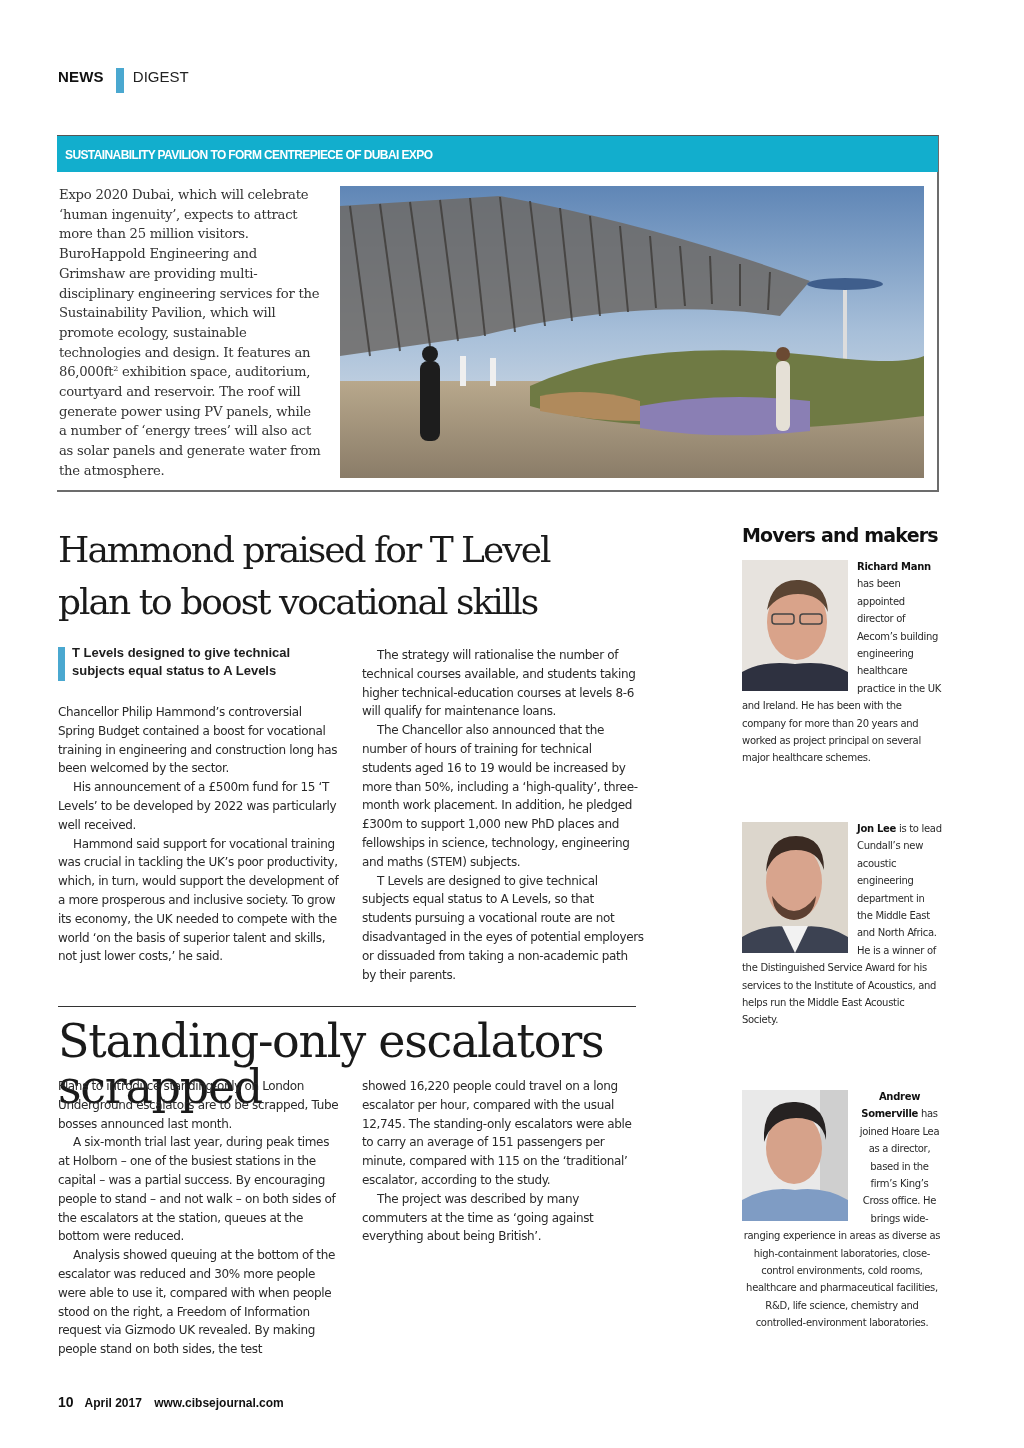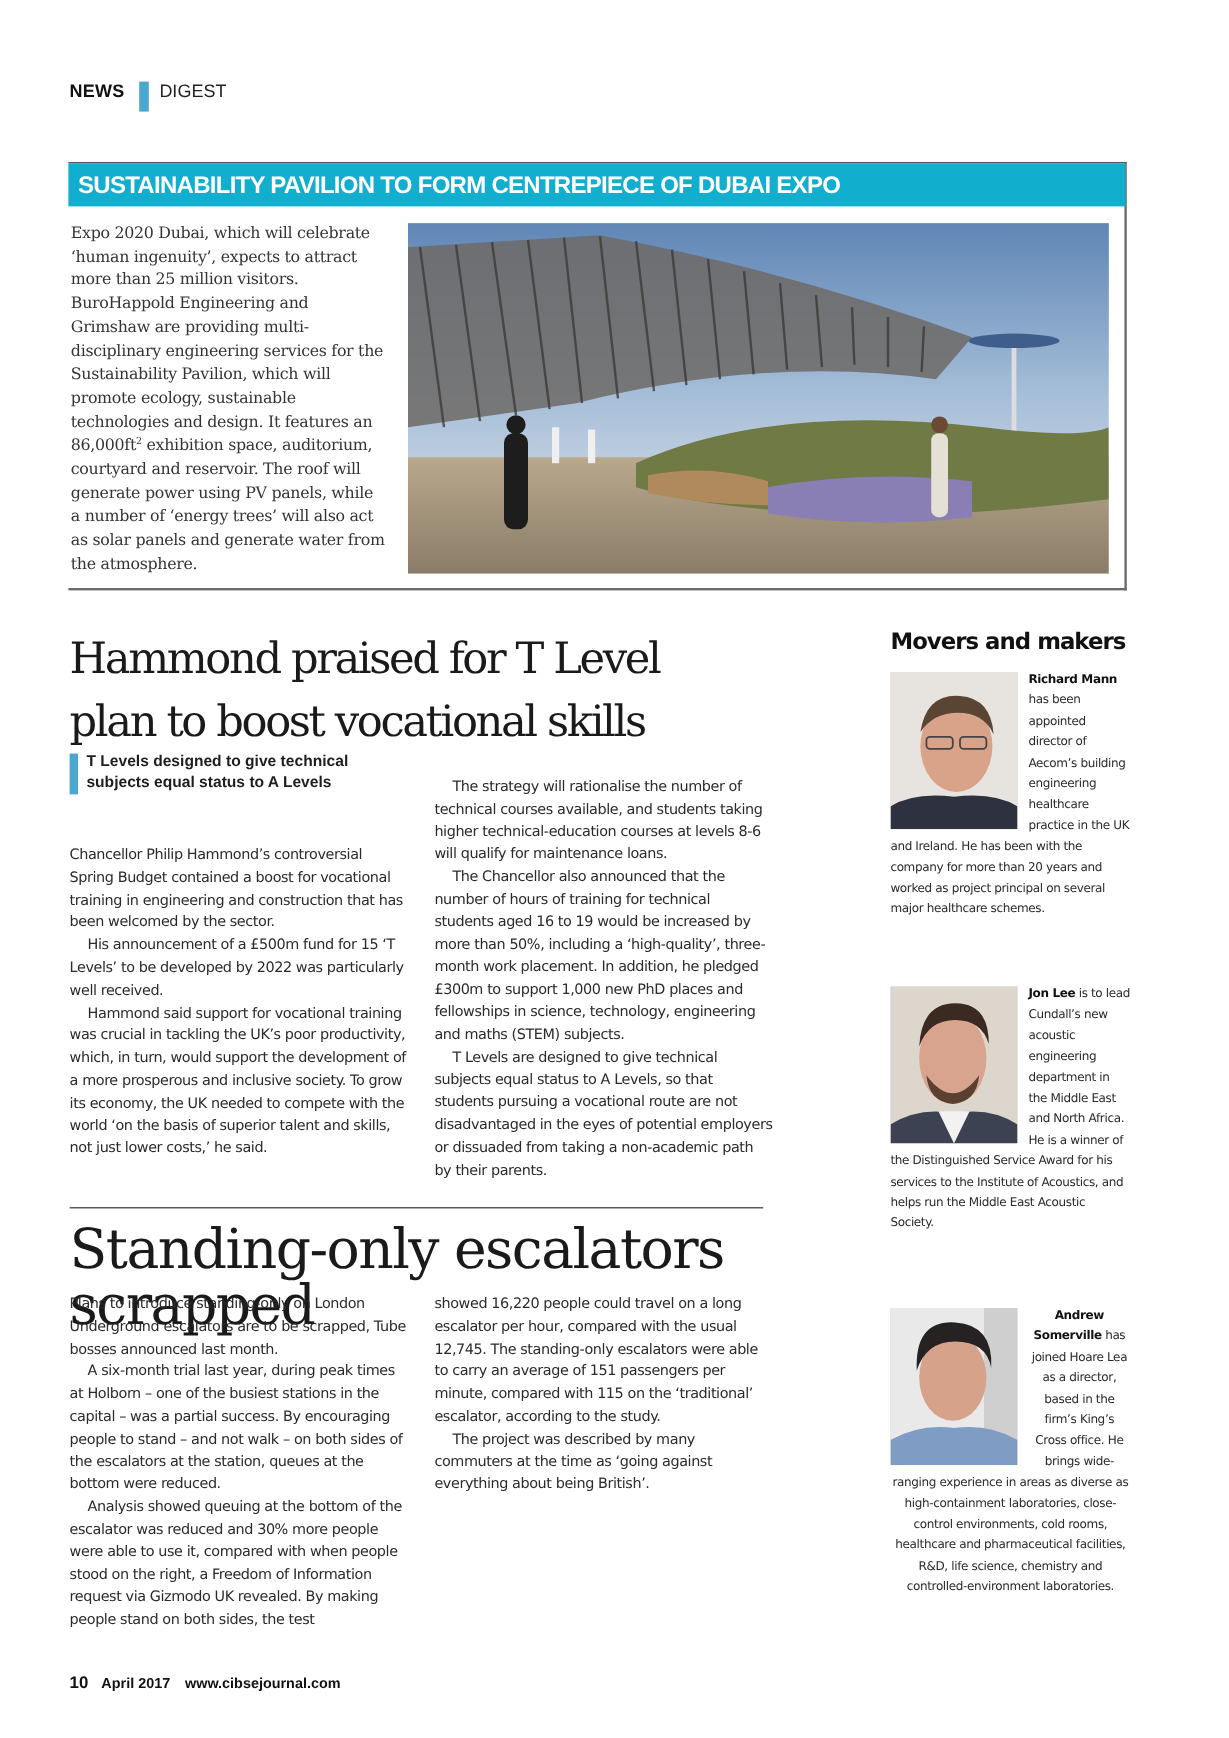--- a/index.html
+++ b/index.html
@@ -7,28 +7,28 @@
   .abs { position: absolute; }
 
   
   .section-head { left: 58px; top: 56px; height: 22px; display: flex; align-items: flex-start; font-family: "Liberation Sans", sans-serif; font-size: 15px; margin-top: 12px; }
   .section-head .news { font-weight: bold; color: #111; letter-spacing: 0.2px; }
   .section-head .bar { width: 8px; height: 25px; background: #4aa8d0; margin: 0 9px 0 12px; }
   .section-head .digest { color: #222; }
 
   
   .feature-box { left: 57px; top: 135px; width: 882px; height: 357px; border-right: 2px solid #6c6c6c; border-bottom: 2px solid #6c6c6c; border-top: 1px solid #555; box-sizing: border-box; }
-  .feature-title { position: absolute; left: 0; top: 0; width: 881px; height: 36px; background: #12aecd; color: #fff; font-family: "Liberation Sans", sans-serif; font-weight: bold; font-size: 20px; line-height: 38px; padding-left: 8px; box-sizing: border-box; letter-spacing: -0.6px; transform-origin: left; }
+  .feature-title { position: absolute; left: 0; top: 0; width: 881px; height: 36px; background: #12aecd; color: #fff; font-family: "Liberation Sans", sans-serif; font-weight: bold; font-size: 12px; line-height: 38px; padding-left: 8px; box-sizing: border-box; letter-spacing: -0.6px; transform-origin: left; }
   .feature-text { position: absolute; left: 2px; top: 49px; width: 262px; font-family: "DejaVu Serif", serif; font-size: 13.2px; line-height: 19.7px; color: #333; letter-spacing: -0.25px; }
   .feature-text sup { font-size: 8px; line-height: 0; }
   .feature-image { position: absolute; left: 283px; top: 50px; width: 584px; height: 292px; overflow: hidden; background: linear-gradient(180deg,#6b8fb9 0%, #9fb8d6 30%, #d6e0e8 55%, #b9a98a 70%, #8b7f6c 100%); }
 
   
   .headline { left: 58px; top: 524px; width: 620px; font-family: "DejaVu Serif", serif; font-size: 36px; line-height: 52px; letter-spacing: -2px; color: #1a1a1a; }
-  .subhead { left: 58px; top: 625px; width: 260px; font-family: "Liberation Sans", sans-serif; font-weight: bold; font-size: 13px; line-height: 18px; color: #1e1e1e; padding-left: 14px; box-sizing: border-box; }
+  .subhead { left: 58px; top: 644px; width: 260px; font-family: "Liberation Sans", sans-serif; font-weight: bold; font-size: 13px; line-height: 18px; color: #1e1e1e; padding-left: 14px; box-sizing: border-box; }
   .subhead .accent { position: absolute; left: 0; top: 3px; width: 7px; height: 34px; background: #4aa8d0; }
 
   .body-text { font-family: "DejaVu Sans", sans-serif; font-size: 12px; line-height: 18.8px; color: #2a2a2a; letter-spacing: -0.35px; }
   .body-text p { margin: 0; }
   .body-text p.indent { text-indent: 15px; }
 
   .divider { left: 58px; top: 1006px; width: 578px; height: 1px; background: #333; }
   .headline2 { left: 58px; top: 1018px; width: 620px; font-family: "DejaVu Serif", serif; font-size: 46px; line-height: 46px; letter-spacing: -1.3px; color: #1a1a1a; }
 
   
@@ -109,21 +109,21 @@
 
 <div class="abs headline">
   <div>Hammond praised for T Level</div>
   <div>plan to boost vocational skills</div>
 </div>
 <div class="abs subhead">
   <span class="accent"></span>
   <span>T Levels designed to give technical subjects equal status to A Levels</span>
 </div>
 <div class="abs body-text" style="left:58px; top:703px; width:282px;">
-  <p>Chancellor Philip Hammond’s controversial Spring Budget contained a boost for vocational training in engineering and construction that has been welcomed by the sector.</p>
+  <p>Chancellor Philip Hammond’s controversial Spring Budget contained a boost for vocational training in engineering and construction long has been welcomed by the sector.</p>
   <p class="indent">His announcement of a £500m fund for 15 ‘T Levels’ to be developed by 2022 was particularly well received.</p>
   <p class="indent">Hammond said support for vocational training was crucial in tackling the UK’s poor productivity, which, in turn, would support the development of a more prosperous and inclusive society. To grow its economy, the UK needed to compete with the world ‘on the basis of superior talent and skills, not just lower costs,’ he said.</p>
 </div>
 <div class="abs body-text" style="left:362px; top:646px; width:282px;">
   <p class="indent">The strategy will rationalise the number of technical courses available, and students taking higher technical-education courses at levels 8-6 will qualify for maintenance loans.</p>
   <p class="indent">The Chancellor also announced that the number of hours of training for technical students aged 16 to 19 would be increased by more than 50%, including a ‘high-quality’, three-month work placement. In addition, he pledged £300m to support 1,000 new PhD places and fellowships in science, technology, engineering and maths (STEM) subjects.</p>
   <p class="indent">T Levels are designed to give technical subjects equal status to A Levels, so that students pursuing a vocational route are not disadvantaged in the eyes of potential employers or dissuaded from taking a non-academic path by their parents.</p>
 </div>
 
 <div class="abs divider"></div>

